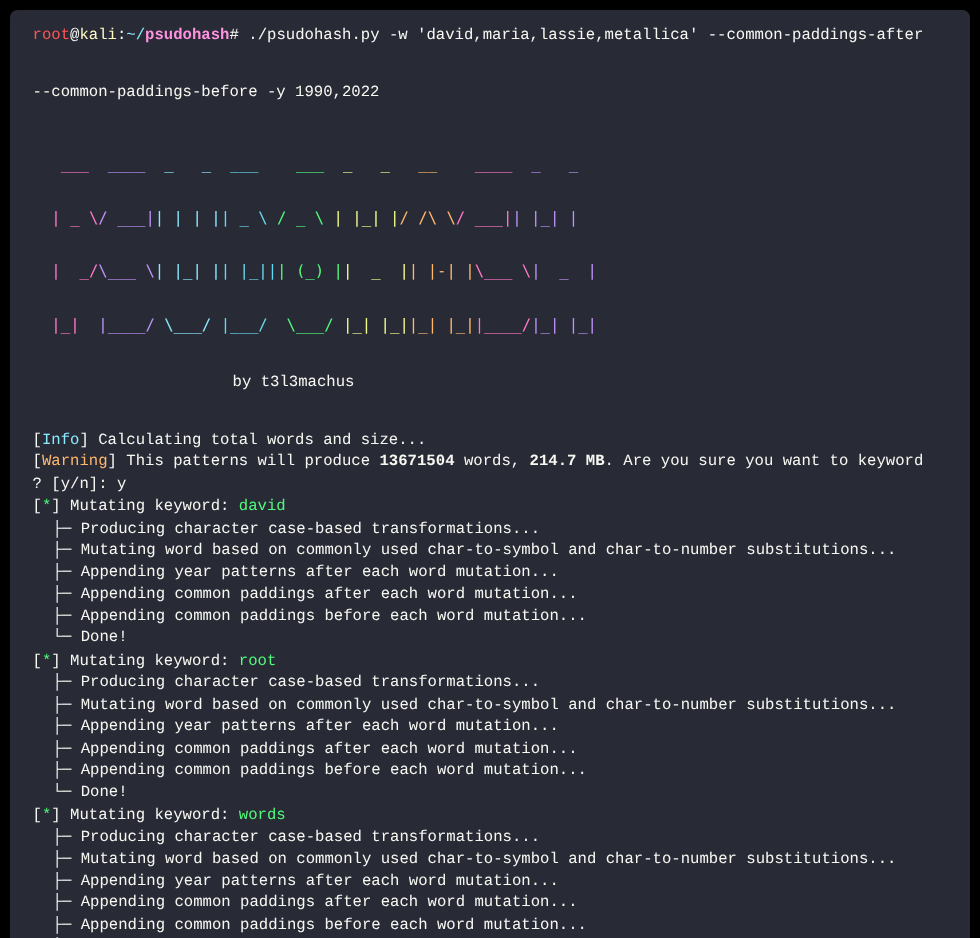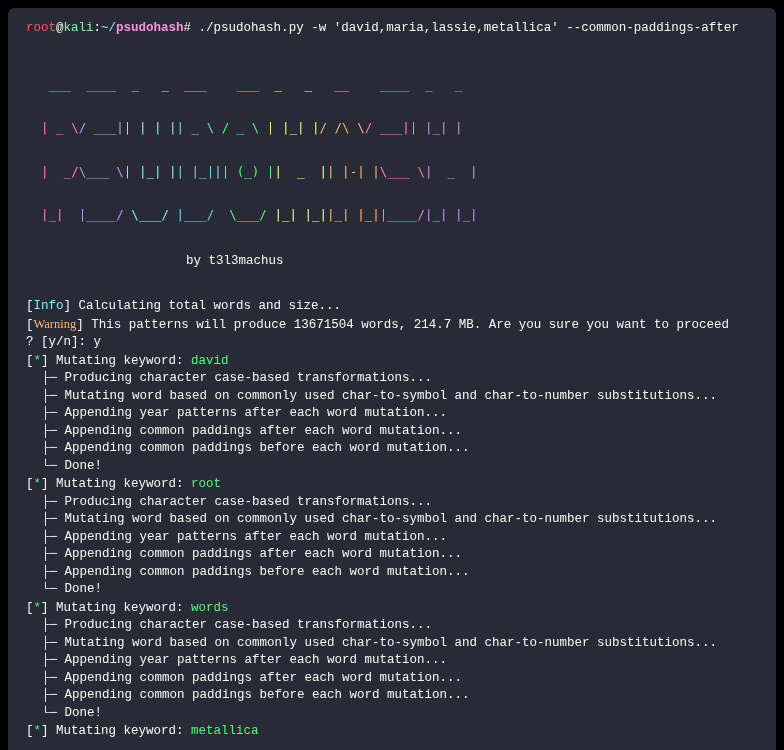--- a/index.html
+++ b/index.html
@@ -13,21 +13,21 @@
     .terminal {
       background: #282a36;
       border-radius: 6px;
       padding: 12px 18px 18px 18px;
       width: 768px;
       min-height: 734px;
       color: #f8f8f2;
     }
     .prompt-user { color: #ff5555; }
     .prompt-at { color: #f8f8f2; }
-    .prompt-host { color: #86efac; }
+    .prompt-host { color: #fef9c3; }
     .prompt-colon { color: #f8f8f2; }
     .prompt-tilde { color: #8be9fd; }
     .prompt-path { color: #ff92df; font-weight: bold; }
     .prompt-hash { color: #f8f8f2; }
     .cmd { color: #f8f8f2; margin-top: 28px; }
     .banner {
       font-family: monospace;
       white-space: pre;
       line-height: 1.15;
       margin: 12px 0 2px 0;
@@ -38,55 +38,56 @@
     .b3 { color: #8be9fd; }
     .b4 { color: #66d9ef; }
     .b5 { color: #50fa7b; }
     .b6 { color: #f1fa8c; }
     .b7 { color: #ffb86c; }
     .b8 { color: #ff79c6; }
     .b9 { color: #bd93f9; }
     .byline { color: #f8f8f2; margin-bottom: 14px; padding-left: 160px; }
     .bracket { color: #f8f8f2; }
     .info-tag { color: #8be9fd; }
-    .warn-tag { color: #ffb86c; font-family: Liberation Serif, serif; }
+    .warn-tag { color: #ffb86c; }
     .star { color: #50fa7b; }
     .keyword { color: #50fa7b; }
-    .bold { font-weight: normal; color: #f8f8f2; }
+    .bold { font-weight: bold; color: #f8f8f2; }
     .tree { color: #f8f8f2; padding-left: 16px; }
     .line { color: #f8f8f2; }
     .group { margin-top: 1px; }
     .spacer { height: 14px; }
     .bl { display: inline-block; }
   </style>
 </head>
 <body>
 
 <div class="terminal">
 
   <div class="line">
     <span class="prompt-user">root</span><span class="prompt-at">@</span><span class="prompt-host">kali</span><span class="prompt-colon">:</span><span class="prompt-tilde">~/</span><span class="prompt-path">psudohash</span><span class="prompt-hash">#</span><span class="cmd"> ./psudohash.py -w 'david,maria,lassie,metallica' --common-paddings-after </span>
   </div>
+  <div class="line cmd">--common-paddings-before -y 1990,2022</div>
 
   <div class="banner">
     <div><span class="bl b1">   ___ </span><span class="bl b2"> ____  </span><span class="bl b3">_   _  </span><span class="bl b4">___   </span><span class="bl b5"> ___  </span><span class="bl b6">_   _  </span><span class="bl b7"> __   </span><span class="bl b8"> ____  </span><span class="bl b9">_   _ </span></div>
     <div><span class="bl b1">  | _ \</span><span class="bl b2">/ ___|</span><span class="bl b3">| | | |</span><span class="bl b4">| _ \ </span><span class="bl b5">/ _ \ </span><span class="bl b6">| |_| |</span><span class="bl b7">/ /\ \</span><span class="bl b8">/ ___|</span><span class="bl b9">| |_| |</span></div>
     <div><span class="bl b1">  |  _/</span><span class="bl b2">\___ \</span><span class="bl b3">| |_| |</span><span class="bl b4">| |_||</span><span class="bl b5">| (_) |</span><span class="bl b6">|  _  |</span><span class="bl b7">| |-| |</span><span class="bl b8">\___ \</span><span class="bl b9">|  _  |</span></div>
     <div><span class="bl b1">  |_|  </span><span class="bl b2">|____/</span><span class="bl b3"> \___/ </span><span class="bl b4">|___/ </span><span class="bl b5"> \___/ </span><span class="bl b6">|_| |_|</span><span class="bl b7">|_| |_|</span><span class="bl b8">|____/</span><span class="bl b9">|_| |_|</span></div>
   </div>
   <div class="byline">by t3l3machus</div>
 
   <div class="spacer"></div>
 
   <div class="line">
     <span class="bracket">[</span><span class="info-tag">Info</span><span class="bracket">]</span><span> Calculating total words and size...</span>
   </div>
 
   <div class="line">
-    <span class="bracket">[</span><span class="warn-tag">Warning</span><span class="bracket">]</span><span> This patterns will produce </span><span class="bold">13671504</span><span> words, </span><span class="bold">214.7 MB</span><span>. Are you sure you want to proceed</span>
+    <span class="bracket">[</span><span class="warn-tag">Warning</span><span class="bracket">]</span><span> This patterns will produce </span><span class="bold">13671504</span><span> words, </span><span class="bold">214.7 MB</span><span>. Are you sure you want to keyword</span>
   </div>
   <div class="line">? [y/n]: y</div>
 
   <div id="keywords-container">
       <div class="group">
         <div class="line"><span class="bracket">[</span><span class="star">*</span><span class="bracket">]</span><span> Mutating keyword: </span><span class="keyword">david</span></div>
         <div class="line tree"> ├─ Producing character case-based transformations...</div>
         <div class="line tree"> ├─ Mutating word based on commonly used char-to-symbol and char-to-number substitutions...</div>
         <div class="line tree"> ├─ Appending year patterns after each word mutation...</div>
         <div class="line tree"> ├─ Appending common paddings after each word mutation...</div>

